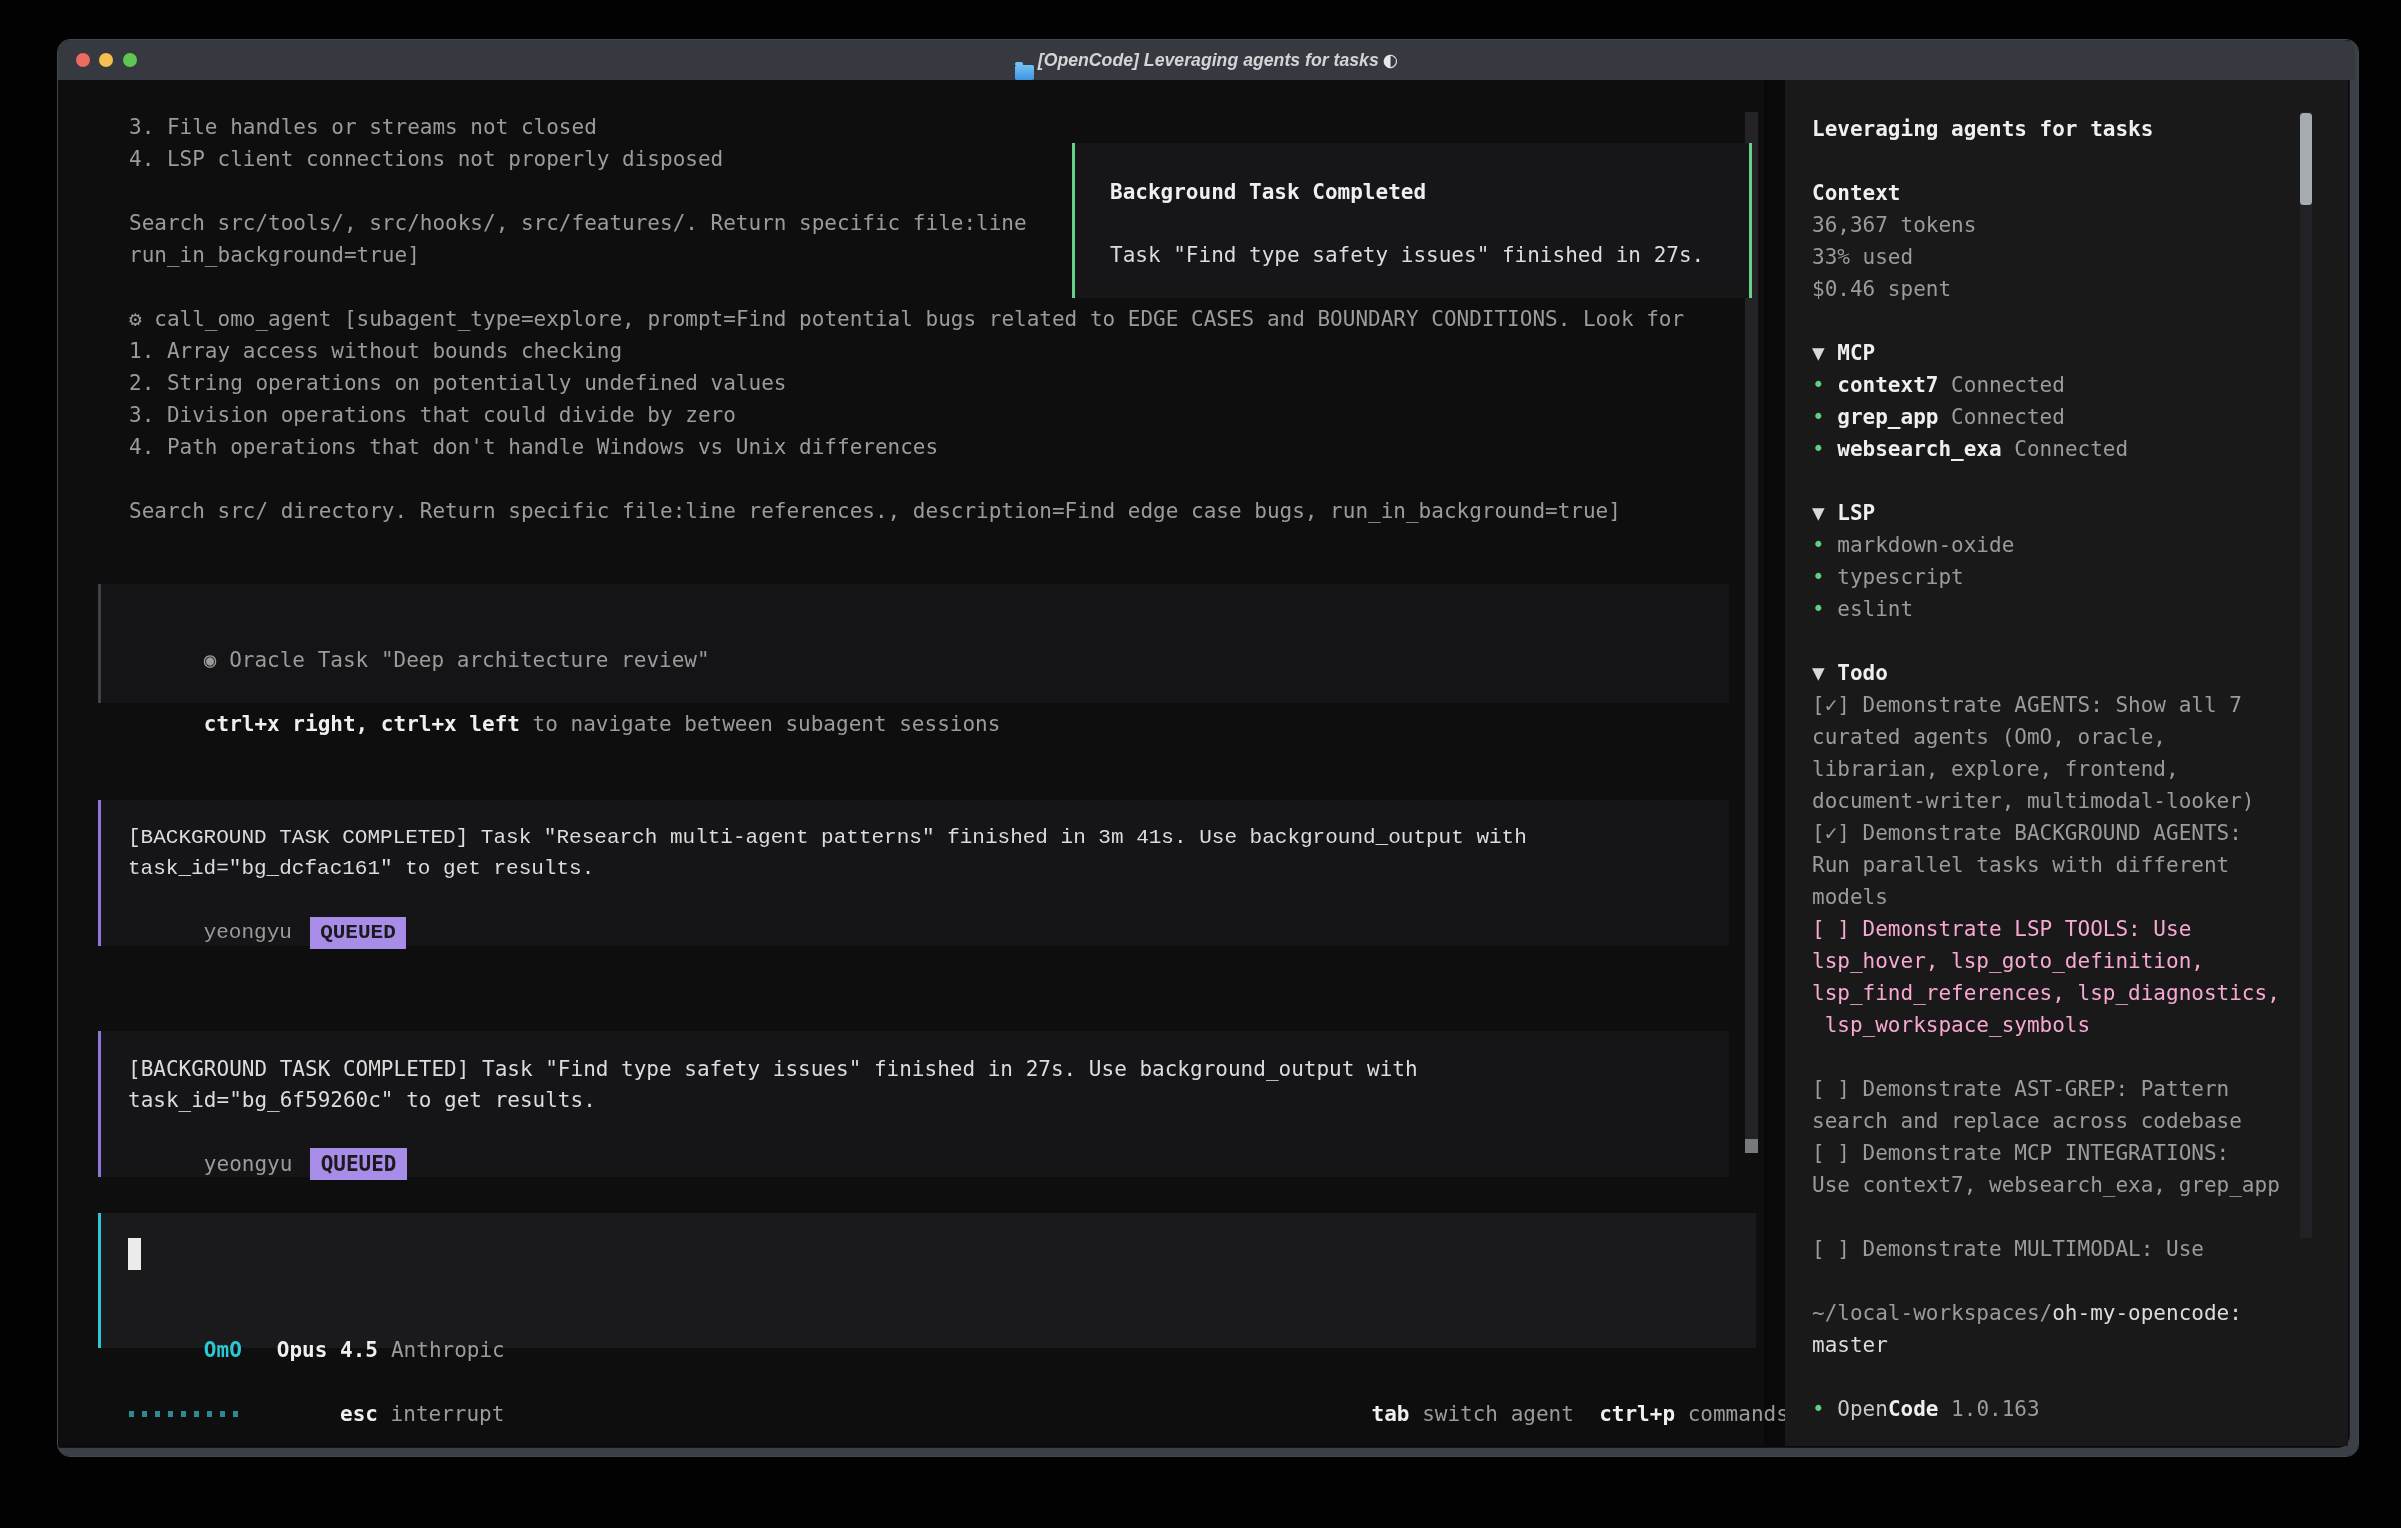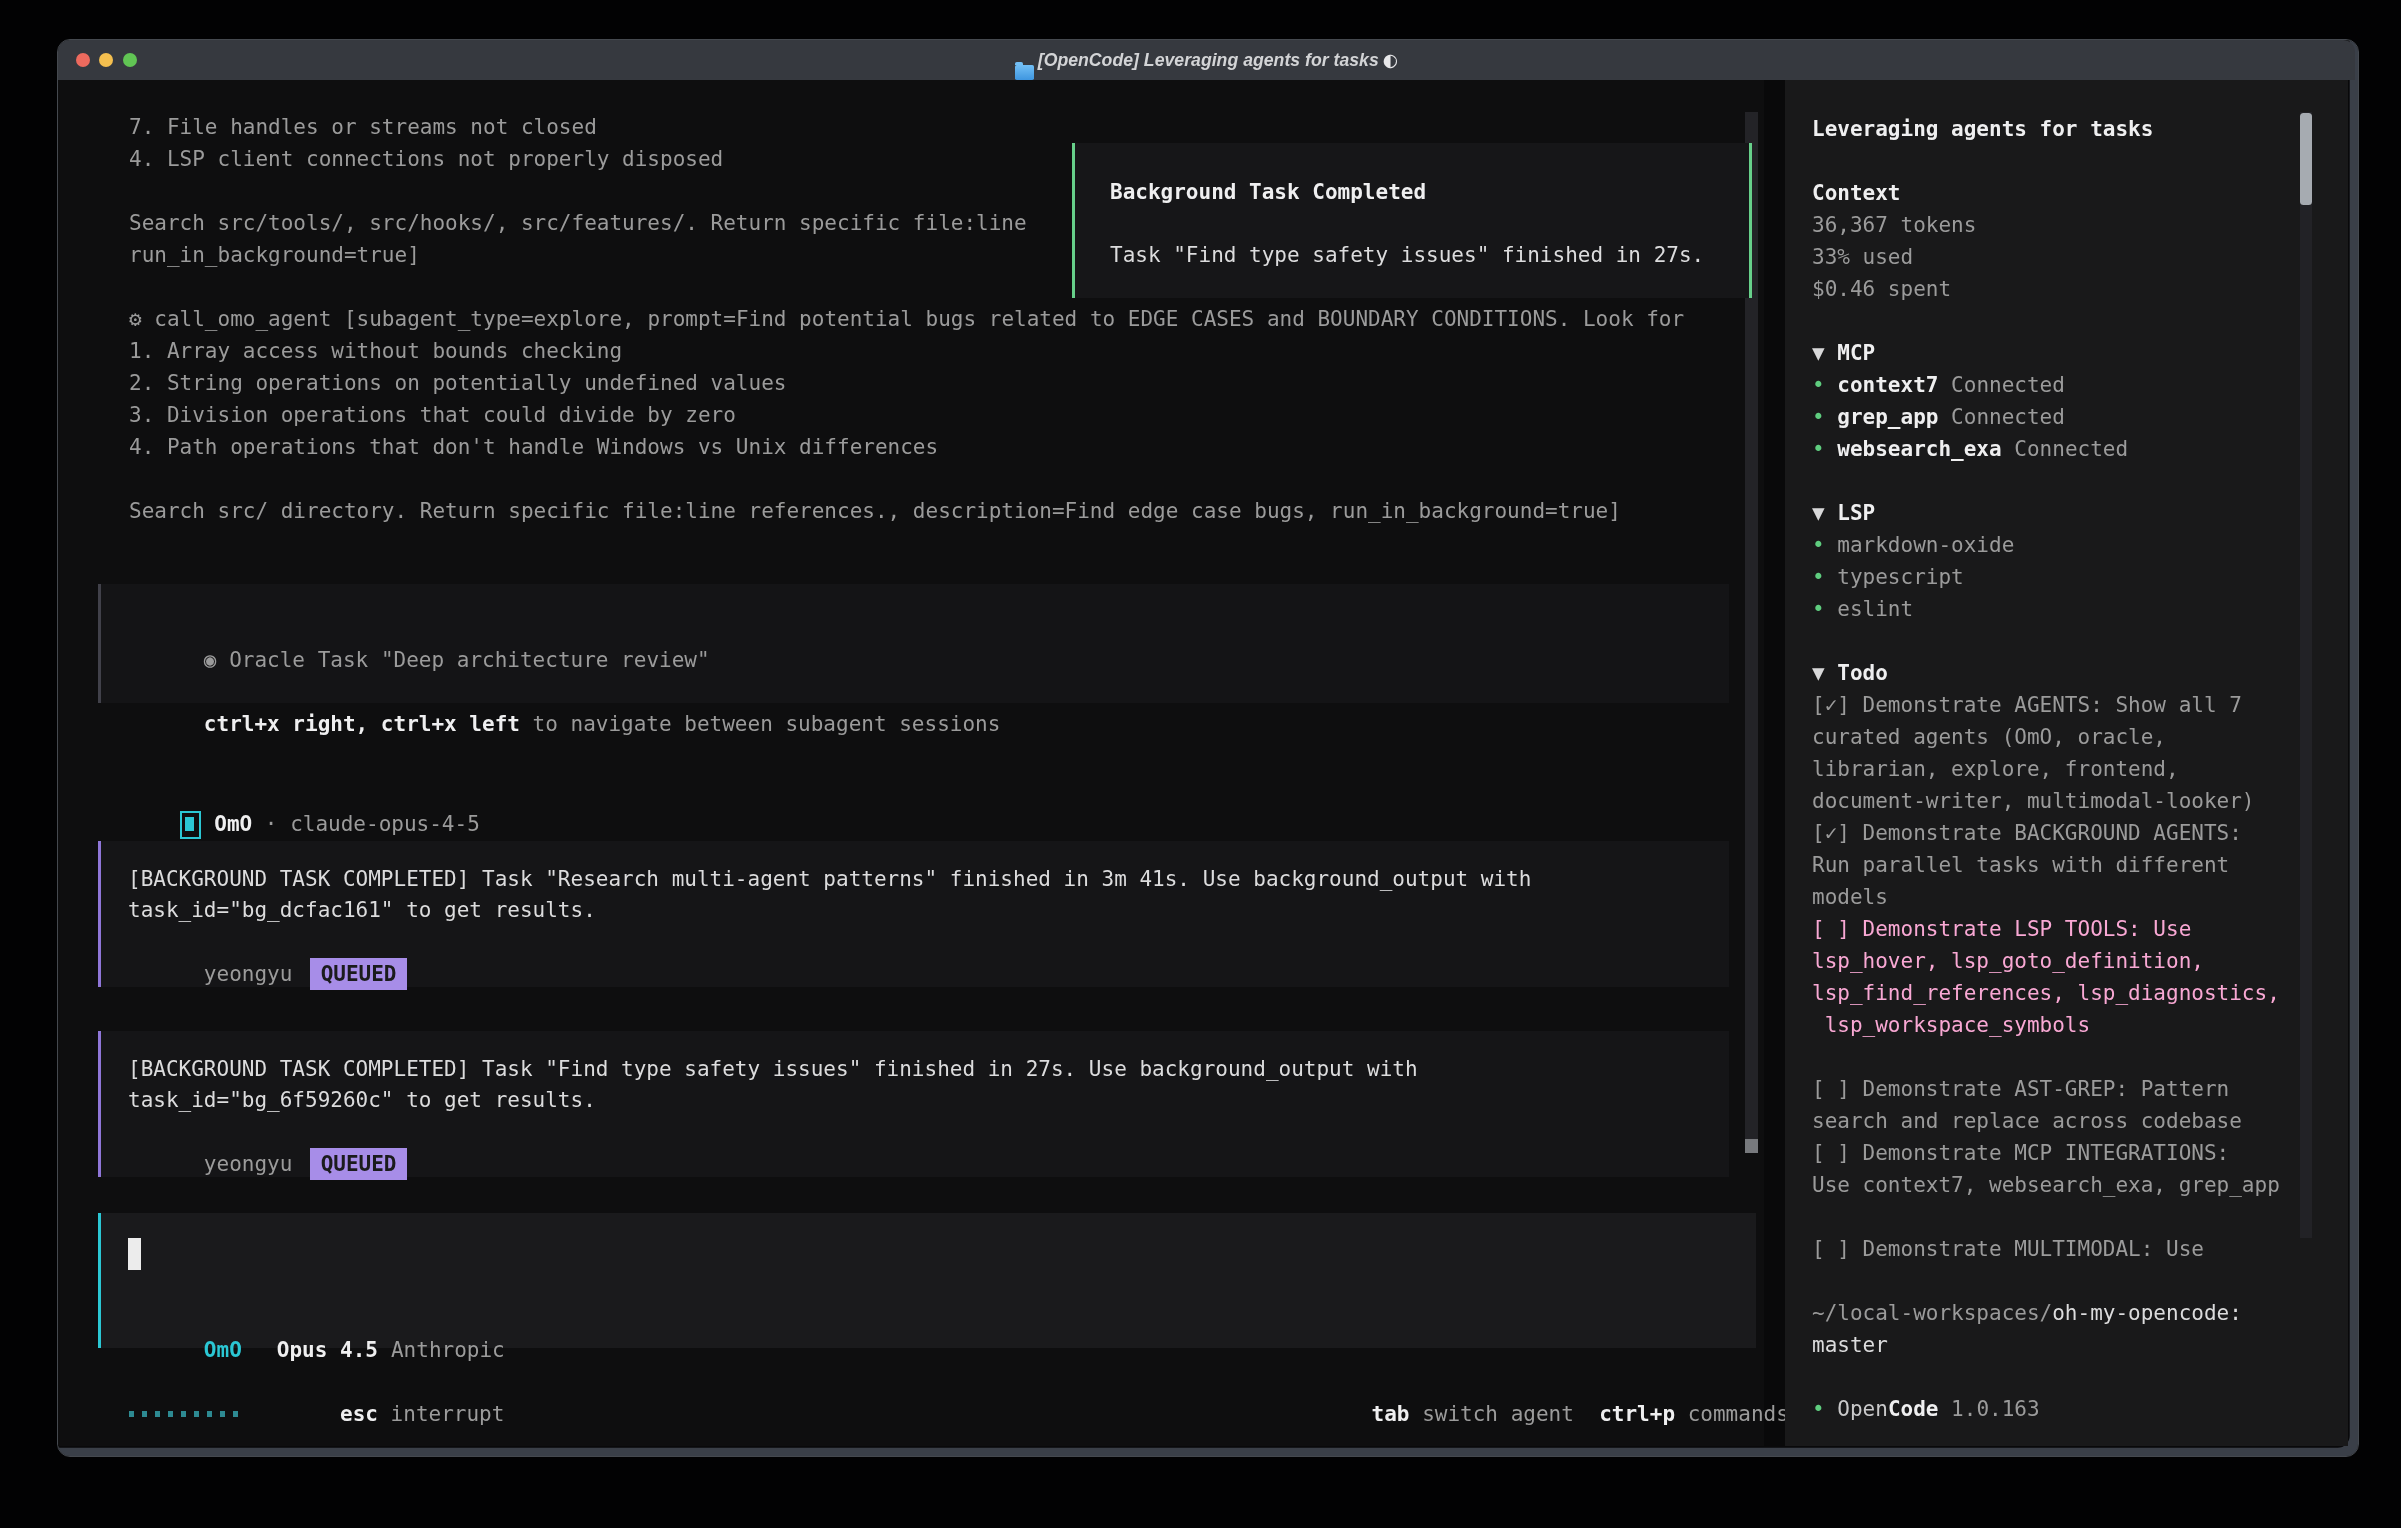--- a/index.html
+++ b/index.html
@@ -70,21 +70,21 @@
     <div class="titlegroup">
       <span class="foldericon"></span>
       <span>[OpenCode] Leveraging agents for tasks</span>
       <span class="halfmoon">◐</span>
     </div>
   </div>
 
   <div class="main-pane"></div>
 
   <div class="abs" style="left:129px;top:111px;width:1607px;">
-      <div class="tline"><span class="c-g">7. File handles or streams not closed</span></div>
+      <div class="tline"><span class="c-g">3. File handles or streams not closed</span></div>
       <div class="tline"><span class="c-g">4. LSP client connections not properly disposed</span></div>
       <div class="tline">&nbsp;</div>
       <div class="tline"><span class="c-g">Search src/tools/, src/hooks/, src/features/. Return specific file:line</span></div>
       <div class="tline"><span class="c-g">run_in_background=true]</span></div>
       <div class="tline">&nbsp;</div>
       <div class="tline"><span class="c-g">⚙ </span><span class="c-g">call_omo_agent [subagent_type=explore, prompt=Find potential bugs related to EDGE CASES and BOUNDARY CONDITIONS. Look for</span></div>
       <div class="tline"><span class="c-g">1. Array access without bounds checking</span></div>
       <div class="tline"><span class="c-g">2. String operations on potentially undefined values</span></div>
       <div class="tline"><span class="c-g">3. Division operations that could divide by zero</span></div>
       <div class="tline"><span class="c-g">4. Path operations that don't handle Windows vs Unix differences</span></div>
@@ -106,21 +106,21 @@
     </div>
     <div class="abs" style="left:27px;top:92px;white-space:pre;">
       <span class="c-wb">ctrl+x right, ctrl+x left</span><span class="c-g"> to navigate between subagent sessions</span>
     </div>
   </div>
 
   <div class="abs" style="left:129px;top:776px;white-space:pre;">
     <span class="agent-icon"></span><span class="c-wb">OmO</span><span class="c-g"> · </span><span class="c-g">claude-opus-4-5</span>
   </div>
 
-  <div class="taskbox" style="top:841px;">
+  <div class="taskbox" style="top:800px;font-family:Liberation Mono, monospace;">
     <div class="abs c-w" style="left:27px;top:22px;white-space:pre;">[BACKGROUND TASK COMPLETED] Task "Research multi-agent patterns" finished in 3m 41s. Use background_output with</div>
     <div class="abs c-w" style="left:27px;top:53px;white-space:pre;">task_id="bg_dcfac161" to get results.</div>
     <div class="abs" style="left:27px;top:85px;white-space:pre;">
       <span class="c-g">yeongyu</span><span class="badge">QUEUED</span>
     </div>
   </div>
 
   <div class="taskbox" style="top:1031px;">
     <div class="abs c-w" style="left:27px;top:22px;white-space:pre;">[BACKGROUND TASK COMPLETED] Task "Find type safety issues" finished in 27s. Use background_output with</div>
     <div class="abs c-w" style="left:27px;top:53px;white-space:pre;">task_id="bg_6f59260c" to get results.</div>

